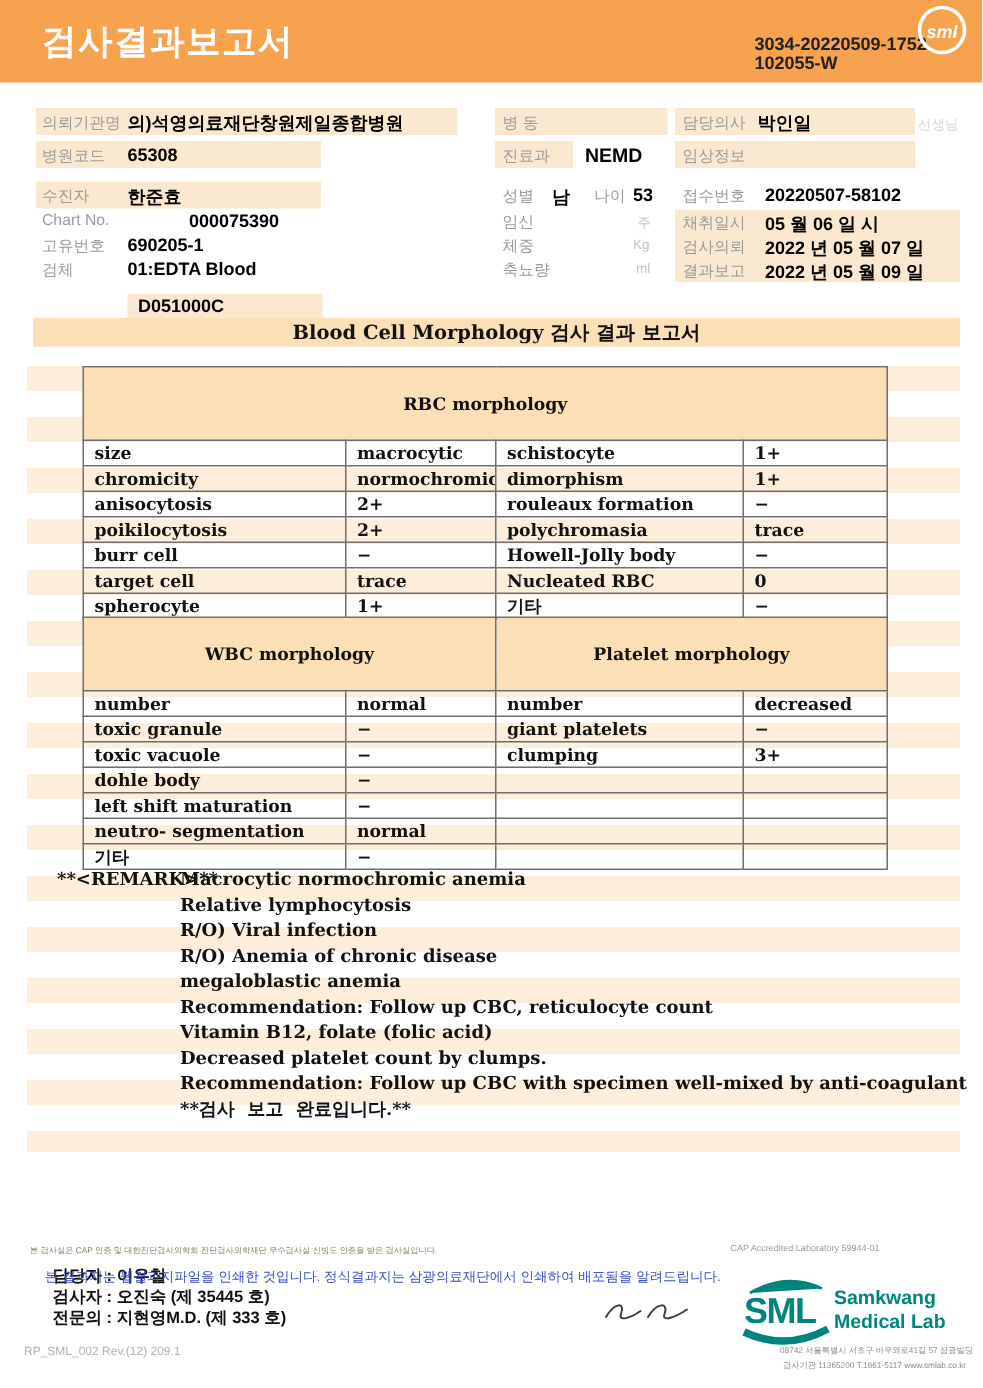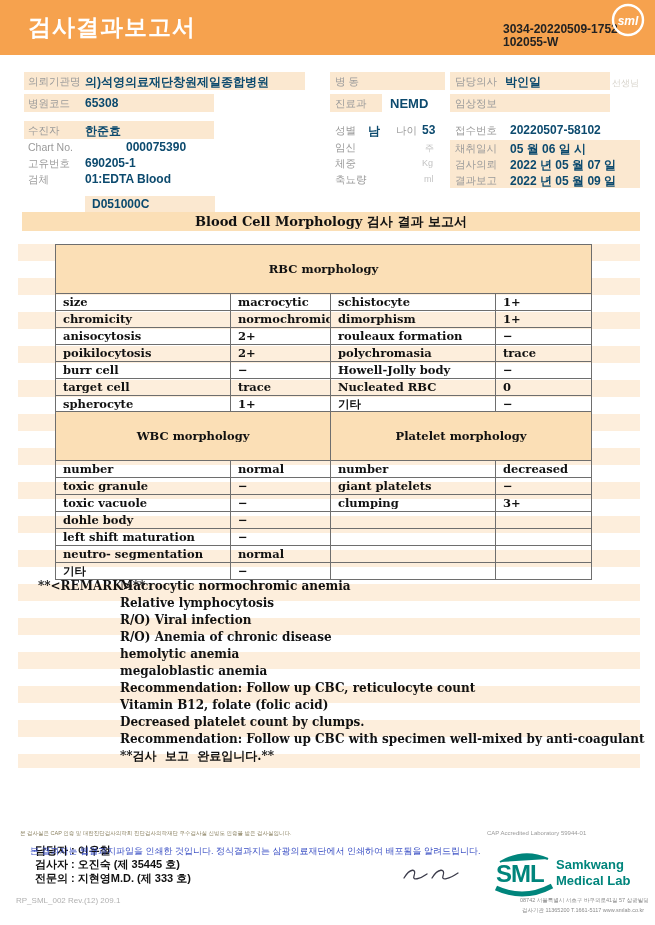--- a/index.html
+++ b/index.html
@@ -7,21 +7,21 @@
         font-family:"Liberation Sans",sans-serif;color:#111;}
   .abs{position:absolute;}
   
   .hdr-band{left:0;top:0;width:655px;height:55px;background:#F6A24E;}
   .hdr-title{left:28px;top:12px;font-size:23px;font-weight:bold;color:#fff;letter-spacing:1px;}
   .hdr-num{left:503px;top:23px;font-size:12px;font-weight:bold;color:#222;line-height:13px;}
   .hdr-logo{right:6px;top:1px;}
   
   .strip{position:absolute;background:#FBE8D0;}
   .lbl{position:absolute;color:#9a9a9a;font-size:10.5px;white-space:nowrap;}
-  .val{position:absolute;font-weight:bold;font-size:12px;color:#0c4a6e;white-space:nowrap;}
+  .val{position:absolute;font-weight:bold;font-size:12px;color:#000000;white-space:nowrap;}
   .unit{position:absolute;color:#c4c4c4;font-size:9px;}
   .suffix{position:absolute;color:#d8d4cc;font-size:9px;}
   .ins-lbl{position:absolute;font-family:"Liberation Serif",serif;font-weight:bold;font-size:11px;color:#333;}
   
   .title-band{left:22px;top:212px;width:618px;height:19px;background:#FBDFB6;}
   .title-text{left:22px;top:213px;width:618px;text-align:center;
               font-family:"DejaVu Serif",serif;font-weight:bold;font-size:13px;color:#111;}
   
   .stripes{left:18px;top:244px;width:622px;height:524px;z-index:0;
            background:repeating-linear-gradient(to bottom,#FDEEDC 0 17px,#ffffff 17px 34px);}
@@ -237,21 +237,20 @@
     </table>
 
   <div class="abs remark">
     <div class="remark-line">
       <span class="tag">**&lt;REMARK&gt;**</span>
       <span class="txt">Macrocytic normochromic anemia</span>
     </div>
     <div class="remark-line"><span class="txt">Relative lymphocytosis</span></div>
     <div class="remark-line"><span class="txt">R/O) Viral infection</span></div>
     <div class="remark-line"><span class="txt">R/O) Anemia of chronic disease</span></div>
-    <div class="remark-line"><span class="txt">hemolytic anemia</span></div>
     <div class="remark-line"><span class="txt">megaloblastic anemia</span></div>
     <div class="remark-line"><span class="txt">Recommendation: Follow up CBC, reticulocyte count</span></div>
     <div class="remark-line"><span class="txt">Vitamin B12, folate (folic acid)</span></div>
     <div class="remark-line"><span class="txt">Decreased platelet count by clumps.</span></div>
     <div class="remark-line"><span class="txt">Recommendation: Follow up CBC with specimen well-mixed by anti-coagulant</span></div>
     <div class="remark-line"><span class="txt">**검사  보고  완료입니다.**</span></div>
   </div>
 
   <div class="abs tiny-ko">본 검사실은 CAP 인증 및 대한진단검사의학회 진단검사의학재단 우수검사실 신빙도 인증을 받은 검사실입니다.</div>
   <div class="abs tiny-en">CAP Accredited Laboratory 59944-01</div>

